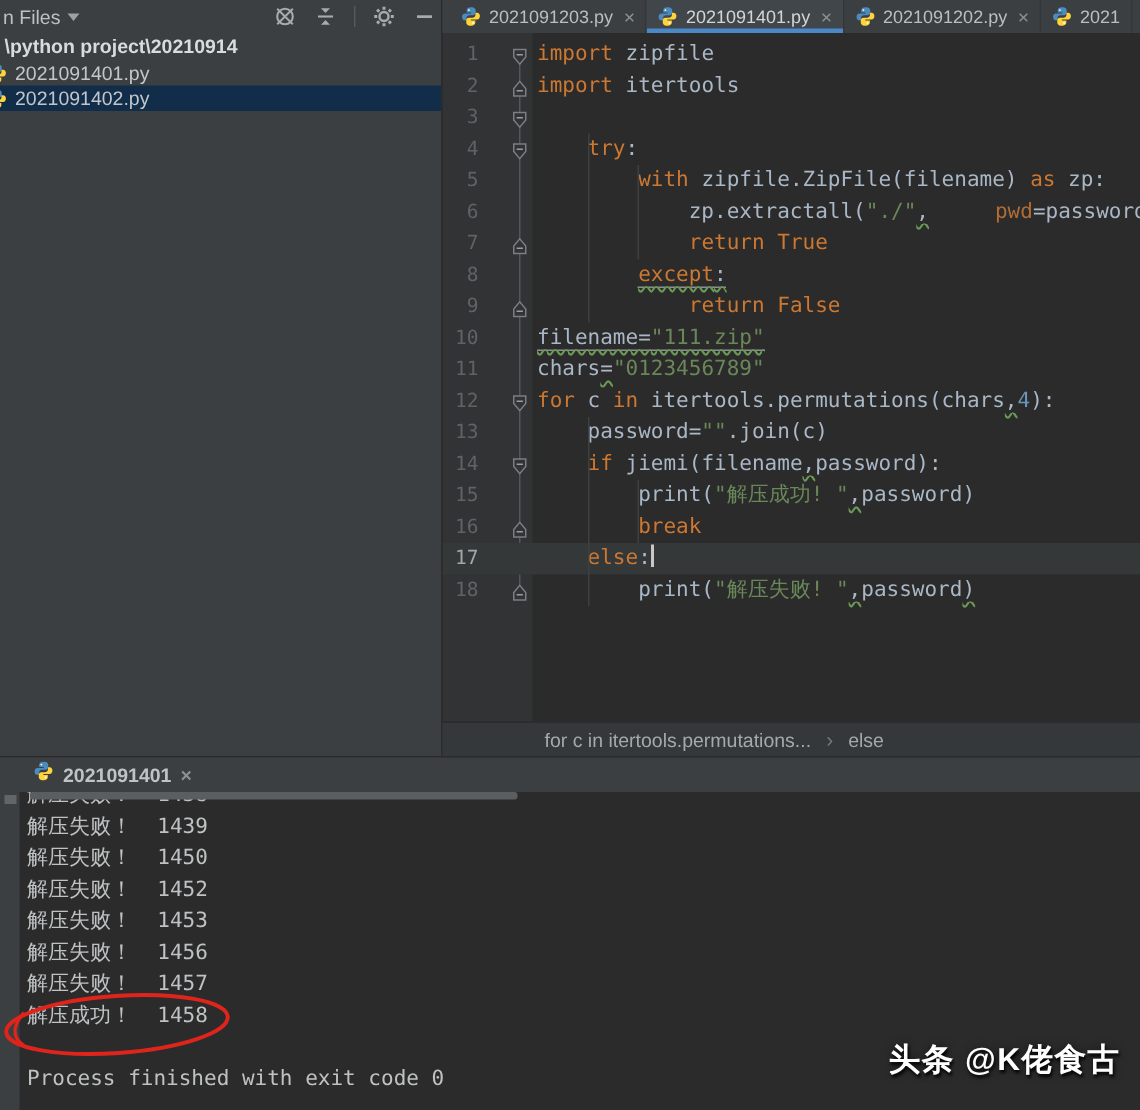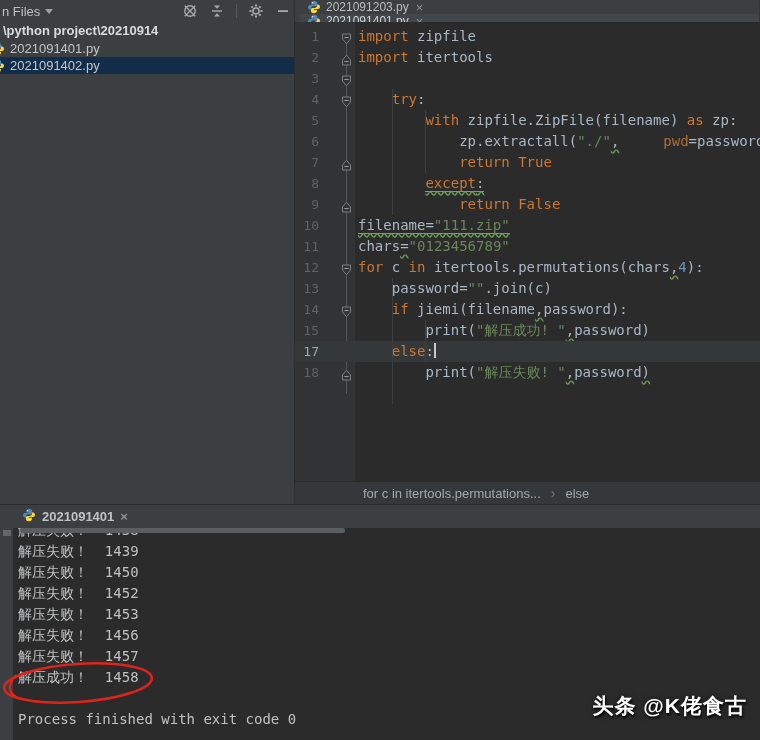--- a/index.html
+++ b/index.html
@@ -16,21 +16,21 @@
   
   .vdiv{position:absolute;left:294px;top:0;width:1px;height:505px;background:#2a2c2e;}
   
   .project{position:absolute;left:0;top:22px;width:294px;height:483px;background:var(--panel-bg,#3c3f41);}
   .proot{height:18px;line-height:18px;padding-left:3px;font-size:13px;font-weight:bold;color:#d8dce0;white-space:nowrap;}
   .prow{height:17px;line-height:17px;display:flex;align-items:center;font-size:13px;color:#c2c6ca;white-space:nowrap;cursor:default;}
   .prow.sel{background:var(--selected-row-bg,#112d49);}
   .iconclip{display:inline-block;width:6px;height:14px;overflow:hidden;margin-right:4px;flex:none;}
   .iconclip svg{margin-left:-9px;display:block;}
   
-  .tabs{position:absolute;left:295px;top:0;width:465px;height:22px;background:var(--panel-bg,#3c3f41);display:flex;padding-left:5px;box-sizing:border-box;overflow:hidden;flex-direction:column;}
+  .tabs{position:absolute;left:295px;top:0;width:465px;height:22px;background:var(--panel-bg,#3c3f41);display:flex;padding-left:5px;box-sizing:border-box;overflow:hidden;}
   .tab{display:flex;align-items:center;gap:5px;height:22px;padding:0 7px;font-size:12px;color:#b9bec2;white-space:nowrap;border-right:1px solid #343639;cursor:default;}
   .tab svg{flex:none;}
   .tab .x{color:#8b9196;font-size:13px;line-height:1;margin-left:2px;}
   .tab.active{background:#41464a;color:#d3d6d9;box-shadow:inset 0 -3px 0 0 var(--accent-tab-underline,#4a88c7);}
   
   .editor{position:absolute;left:295px;top:22px;width:465px;height:459px;background:var(--editor-bg,#2b2b2b);overflow:hidden;font-family:"DejaVu Sans Mono",monospace;font-size:14px;}
   .gutterbg{position:absolute;left:0;top:0;width:60px;height:100%;background:var(--gutter-bg,#313335);}
   .code-lines{position:absolute;left:0;top:4px;right:0;}
   .code-row{position:relative;height:21px;line-height:21px;white-space:pre;}
   .code-row.cur{background:var(--current-line-bg,#343839);}
@@ -223,20 +223,24 @@
         <div class="code-row"><span class="num">12</span><span class="fold"><svg width="11" height="12" viewBox="0 0 11 12">
               <polygon points="1.5,1 9.5,1 9.5,6 5.5,10.8 1.5,6" fill="#313335" stroke="#7b7e82" stroke-width="1"></polygon>
               <line x1="3.4" y1="4.5" x2="7.6" y2="4.5" stroke="#9a9da0" stroke-width="1.1"></line>
             </svg></span><span class="src"><span class="c-k">for </span><span class="c-p">c </span><span class="c-k">in </span><span class="c-p">itertools.permutations(chars</span><span class="c-p w">,</span><span class="c-n">4</span><span class="c-p">):</span></span></div>
         <div class="code-row"><span class="num">13</span><span class="src"><span class="c-p">    password=</span><span class="c-s">""</span><span class="c-p">.join(c)</span></span></div>
         <div class="code-row"><span class="num">14</span><span class="fold"><svg width="11" height="12" viewBox="0 0 11 12">
               <polygon points="1.5,1 9.5,1 9.5,6 5.5,10.8 1.5,6" fill="#313335" stroke="#7b7e82" stroke-width="1"></polygon>
               <line x1="3.4" y1="4.5" x2="7.6" y2="4.5" stroke="#9a9da0" stroke-width="1.1"></line>
             </svg></span><span class="src"><span class="c-p">    </span><span class="c-k">if </span><span class="c-p">jiemi(filename</span><span class="c-p w">,</span><span class="c-p">password):</span></span></div>
         <div class="code-row"><span class="num">15</span><span class="src"><span class="c-p">        print(</span><span class="c-s">"解压成功! "</span><span class="c-p w">,</span><span class="c-p">password)</span></span></div>
+        <div class="code-row"><span class="num">16</span><span class="fold"><svg width="11" height="12" viewBox="0 0 11 12">
+              <polygon points="1.5,11 9.5,11 9.5,6 5.5,1.2 1.5,6" fill="#313335" stroke="#7b7e82" stroke-width="1"></polygon>
+              <line x1="3.4" y1="7.5" x2="7.6" y2="7.5" stroke="#9a9da0" stroke-width="1.1"></line>
+            </svg></span><span class="src"><span class="c-p">        </span><span class="c-k">break</span></span></div>
         <div class="code-row cur"><span class="num">17</span><span class="src"><span class="c-p">    </span><span class="c-k">else</span><span class="c-p">:</span><span class="caret-bar"></span></span></div>
         <div class="code-row"><span class="num">18</span><span class="fold"><svg width="11" height="12" viewBox="0 0 11 12">
               <polygon points="1.5,11 9.5,11 9.5,6 5.5,1.2 1.5,6" fill="#313335" stroke="#7b7e82" stroke-width="1"></polygon>
               <line x1="3.4" y1="7.5" x2="7.6" y2="7.5" stroke="#9a9da0" stroke-width="1.1"></line>
             </svg></span><span class="src"><span class="c-p">        print(</span><span class="c-s">"解压失败! "</span><span class="c-p w">,</span><span class="c-p">password</span><span class="c-p w">)</span></span></div>
       </div>
     <div class="guide" style="left:calc(63px + 4ch);top:67px;height:126px;"></div>
     <div class="guide" style="left:calc(63px + 8ch);top:88px;height:63px;"></div>
     <div class="guide" style="left:calc(63px + 4ch);top:256px;height:126px;"></div>
     <div class="guide" style="left:calc(63px + 8ch);top:298px;height:42px;"></div>

